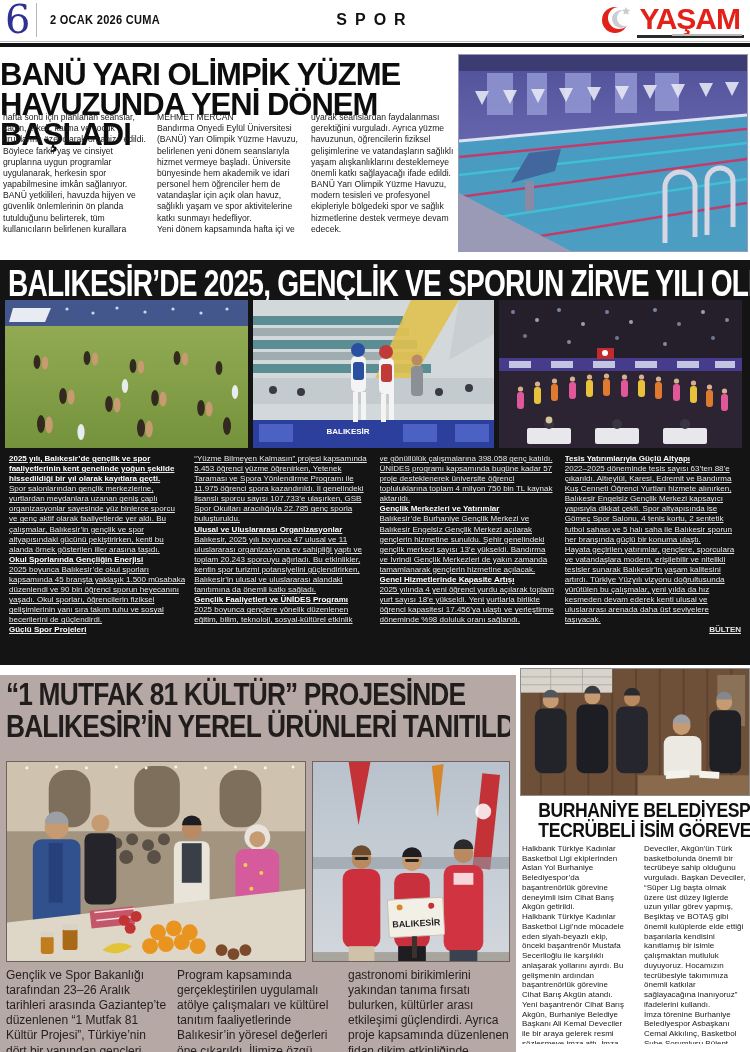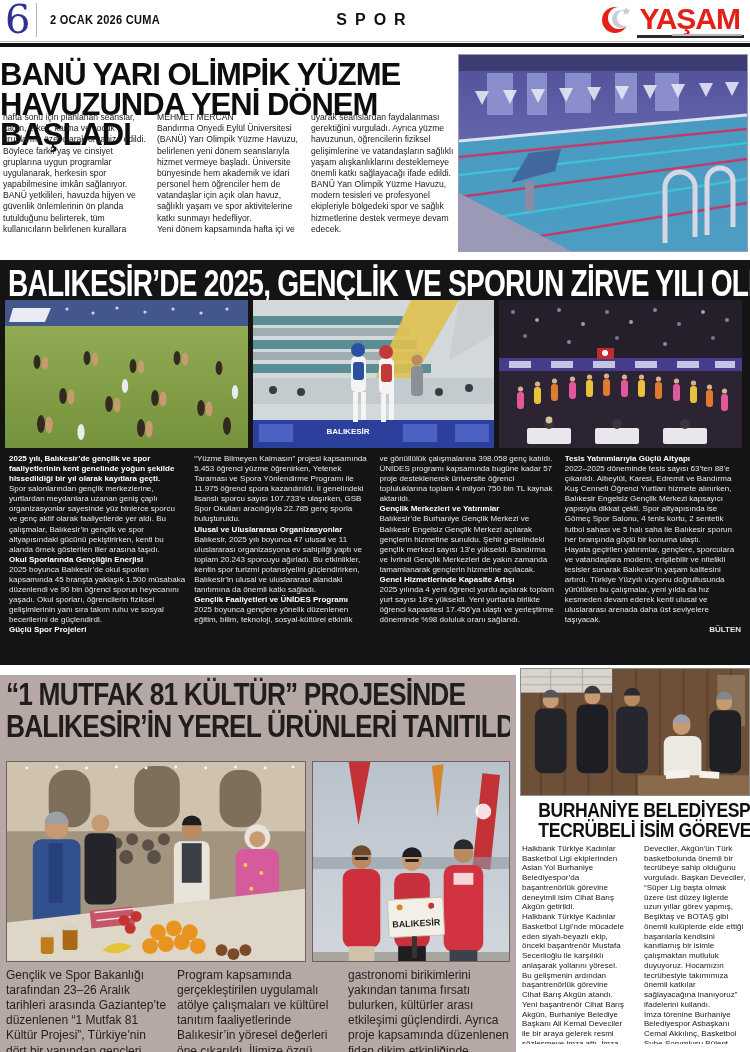--- a/index.html
+++ b/index.html
@@ -34,21 +34,21 @@
   .byline { margin-bottom:0; }
   .pool-photo { position:absolute; right:2px; top:4px; width:290px; height:198px; border:1px solid #9a9ab8; }
 
   
   .art-dark { position:absolute; top:260px; left:0; width:750px; height:405px; background:#141414; color:#e7e7e7; }
   .art-dark h2 { padding:3px 8px 1px 8px; height:40px; overflow:hidden; }
   .art-dark h2 .cond { font-size:36px; font-weight:bold; color:#ffffff; letter-spacing:-1px; transform:scaleX(.78); }
   .strip { display:flex; gap:5px; padding:0 5px; height:148px; }
   .strip .photo { height:148px; }
   .art-dark .cols { display:flex; gap:9px; padding:6px 9px 0 9px; height:205px; font-size:8px; line-height:1.26; overflow:hidden; }
-  .art-dark .col { flex:1; overflow:hidden; }
+  .art-dark .col { flex:1; overflow:hidden;text-decoration:underline; }
   .art-dark .bold { color:#ffffff; }
 
   
   .bottom { position:absolute; top:668px; left:0; width:750px; height:384px; }
 
   .art-mauve { position:absolute; left:0; top:7px; width:516px; height:384px; background:#b5a8a5; padding:2px 6px; }
   .art-mauve h2 { line-height:1.02; height:84px; overflow:hidden; padding-top:2px; }
   .art-mauve h2 .cond { font-size:31px; font-weight:bold; color:#211d1c; letter-spacing:-1px; transform:scaleX(.85); }
   .photos2 { display:flex; gap:6px; height:203px; }
   .photos2 .photo { border:1px solid #6e625e; }
@@ -558,21 +558,21 @@
         <rect x="146" y="103" width="24" height="8" fill="#f4f2ec" transform="rotate(-4 158 107)"></rect>
         <rect x="180" y="104" width="20" height="7" fill="#f4f2ec" transform="rotate(3 190 107)"></rect>
       </svg>
       <h3>
         <span class="cond">BURHANİYE BELEDİYESPOR’DA</span><br>
         <span class="cond">TECRÜBELİ İSİM GÖREVE GELDİ</span>
       </h3>
       <div class="cols">
         <div class="col">
             <p>Halkbank Türkiye Kadınlar Basketbol Ligi ekiplerinden Aslan Yol Burhaniye Belediyespor’da başantrenörlük görevine deneyimli isim Cihat Barış Akgün getirildi.</p>
-            <p>Halkbank Türkiye Kadınlar Basketbol Ligi’nde mücadele eden siyah-beyazlı ekip, önceki başantrenör Mustafa Secerlioğlu ile karşılıklı anlaşarak yollarını yöresel. Bu gelişmenin ardından başantrenörlük görevine Cihat Barış Akgün atandı.</p>
+            <p>Halkbank Türkiye Kadınlar Basketbol Ligi’nde mücadele eden siyah-beyazlı ekip, önceki başantrenör Mustafa Secerlioğlu ile karşılıklı anlaşarak yollarını ayırdı. Bu gelişmenin ardından başantrenörlük görevine Cihat Barış Akgün atandı.</p>
             <p>Yeni başantrenör Cihat Barış Akgün, Burhaniye Belediye Başkanı Ali Kemal Deveciler ile bir araya gelerek resmi sözleşmeye imza attı. İmza töreninde konuşan Başkan</p>
           </div>
         <div class="col">
           <div>
               <p>Deveciler, Akgün’ün Türk basketbolunda önemli bir tecrübeye sahip olduğunu vurguladı. Başkan Deveciler, “Süper Lig başta olmak üzere üst düzey liglerde uzun yıllar görev yapmış, Beşiktaş ve BOTAŞ gibi önemli kulüplerde elde ettiği başarılarla kendisini kanıtlamış bir isimle çalışmaktan mutluluk duyuyoruz. Hocamızın tecrübesiyle takımımıza önemli katkılar sağlayacağına inanıyoruz” ifadelerini kullandı.</p>
               <p>İmza törenine Burhaniye Belediyespor Asbaşkanı Cemal Akkılınç, Basketbol Şube Sorumlusu Bülent Başaran ve Basketbol Genel Menajeri Aydın Köle de katıldı.</p>
             </div>
 
         </div>
       </div>

